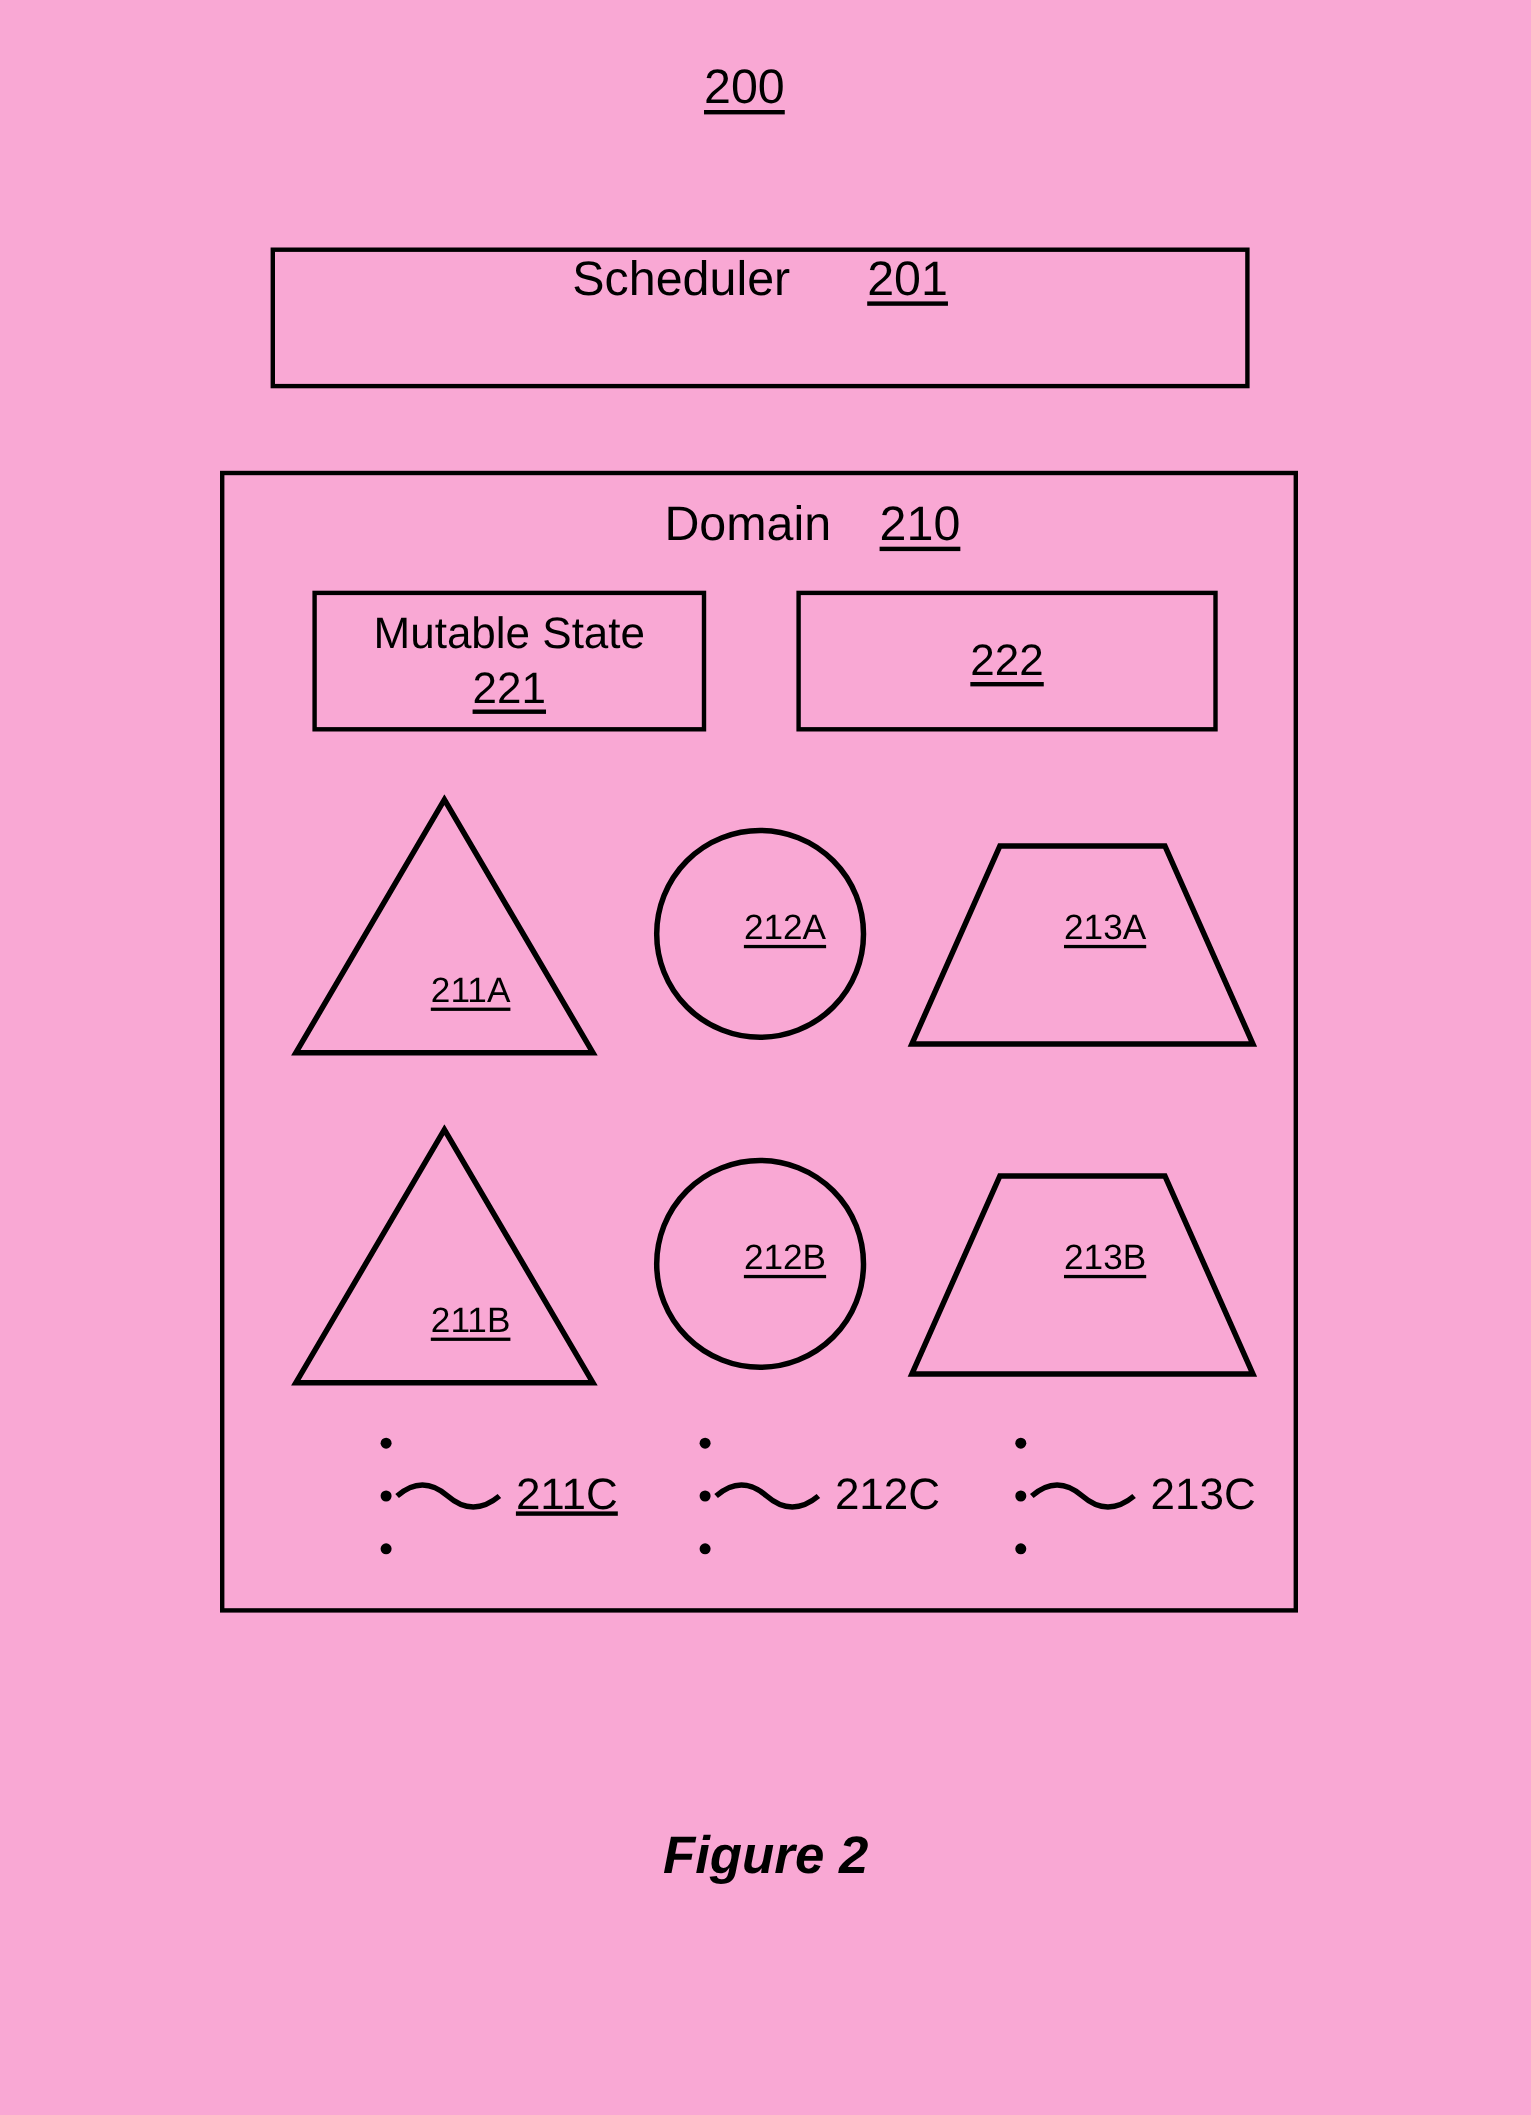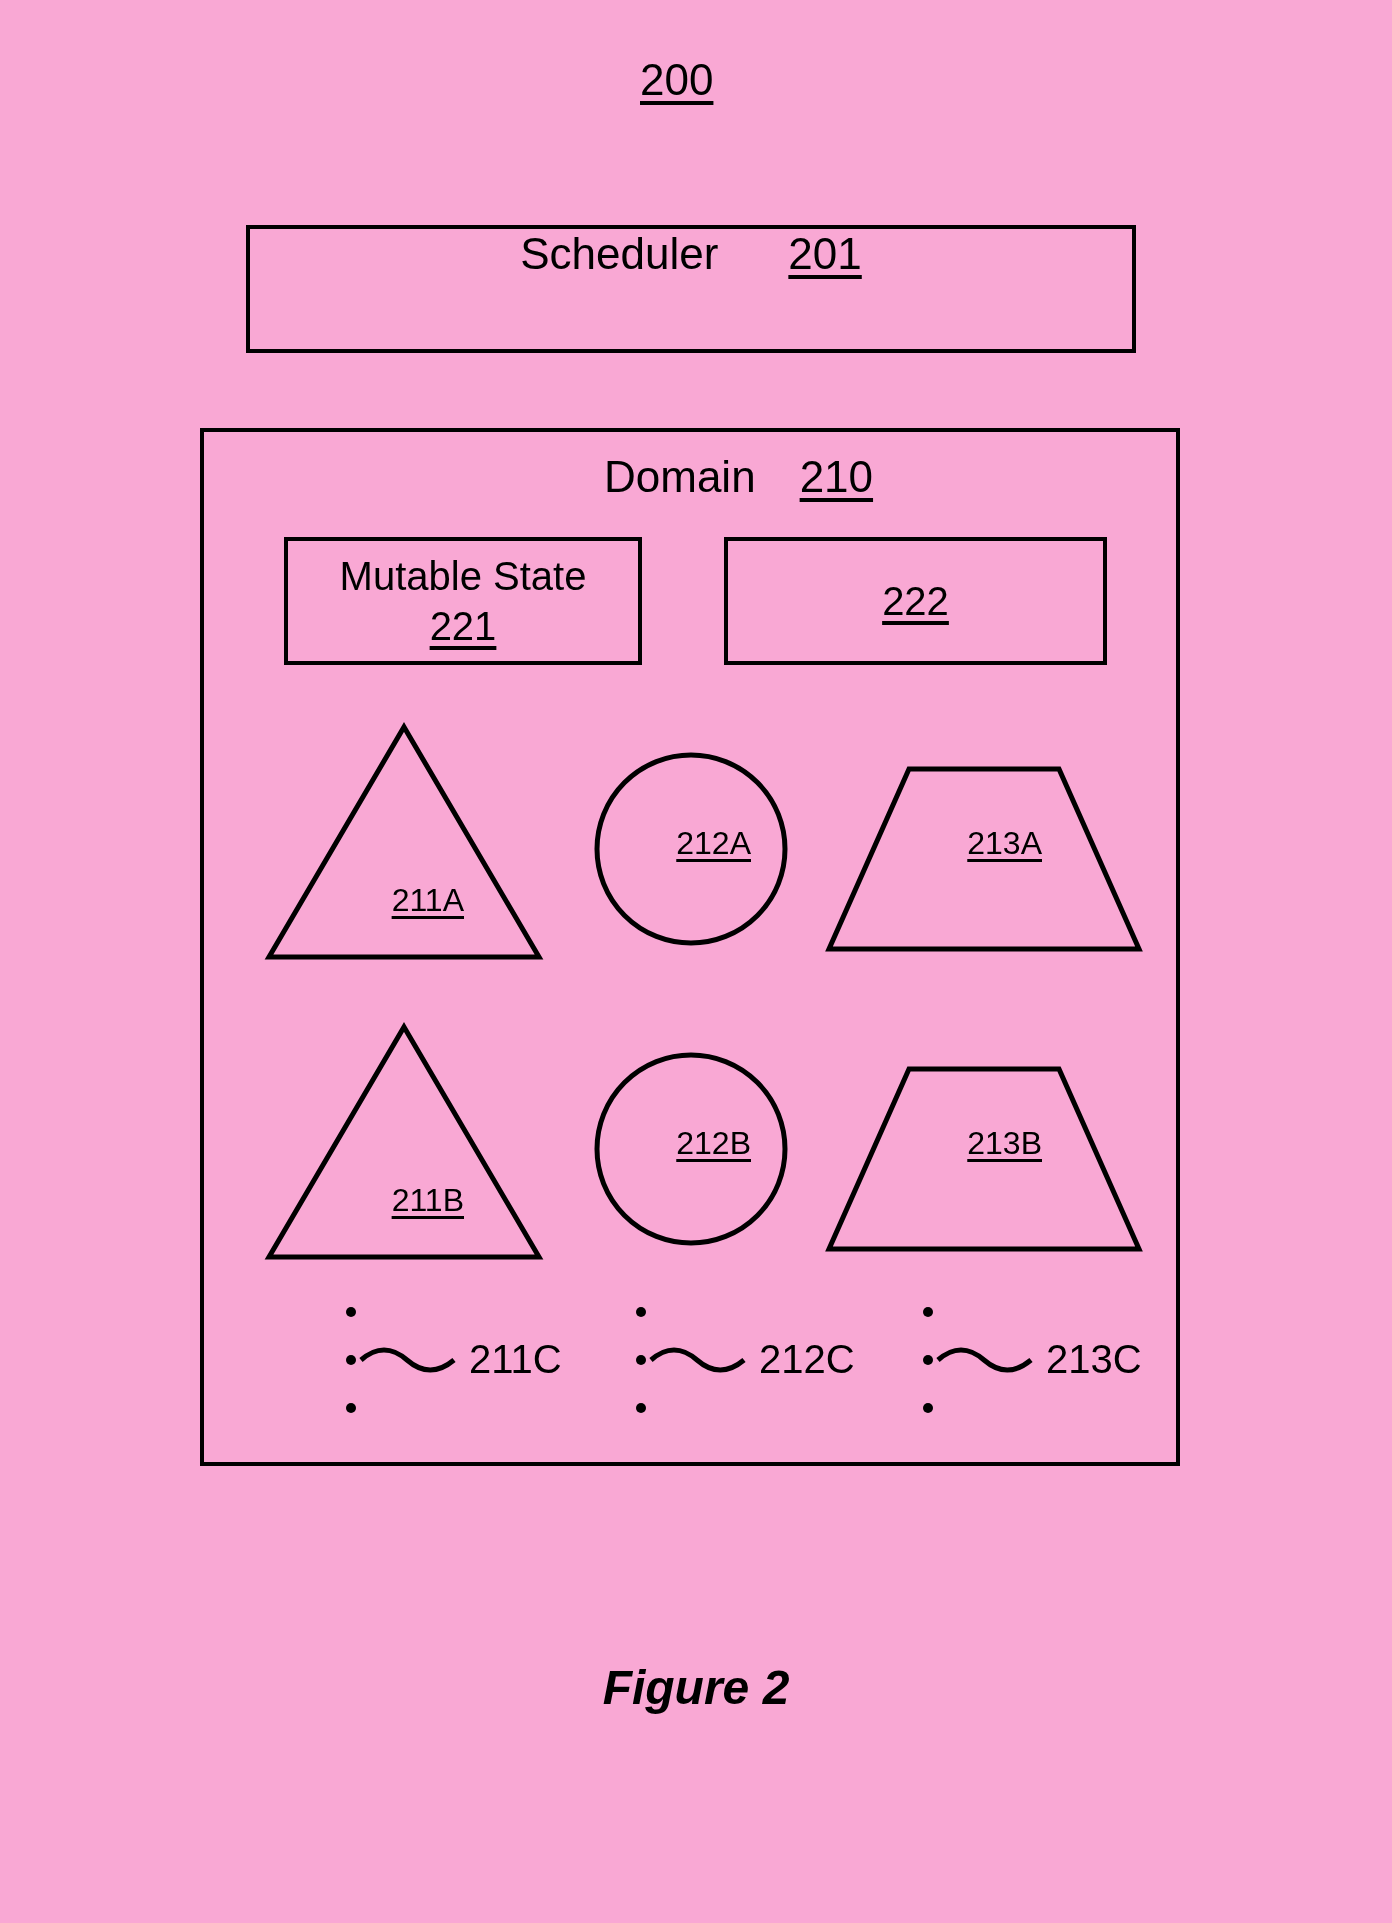--- a/index.html
+++ b/index.html
@@ -128,21 +128,21 @@
       <polygon points="85,5 235,5 315,185 5,185" fill="none" stroke="#000" stroke-width="5"></polygon>
     </svg>
     <div class="abs shape-label" style="left:718px; top:693px; width:120px;">213B</div>
 
     <svg class="abs" style="left:135px; top:868px;" width="120" height="120">
       <circle cx="12" cy="12" r="5" fill="#000"></circle>
       <circle cx="12" cy="60" r="5" fill="#000"></circle>
       <circle cx="12" cy="108" r="5" fill="#000"></circle>
       <path d="M22 60 Q 45 40, 68 60 T 115 60" fill="none" stroke="#000" stroke-width="5"></path>
     </svg>
-    <div class="abs cont-label" style="left:265px; top:905px;">211C</div>
+    <div class="abs cont-label" style="left:265px; top:905px;text-decoration:underline;">211C</div>
 
     <svg class="abs" style="left:425px; top:868px;" width="120" height="120">
       <circle cx="12" cy="12" r="5" fill="#000"></circle>
       <circle cx="12" cy="60" r="5" fill="#000"></circle>
       <circle cx="12" cy="108" r="5" fill="#000"></circle>
       <path d="M22 60 Q 45 40, 68 60 T 115 60" fill="none" stroke="#000" stroke-width="5"></path>
     </svg>
     <div class="abs cont-label" style="left:555px; top:905px;">212C</div>
 
     <svg class="abs" style="left:712px; top:868px;" width="120" height="120">

